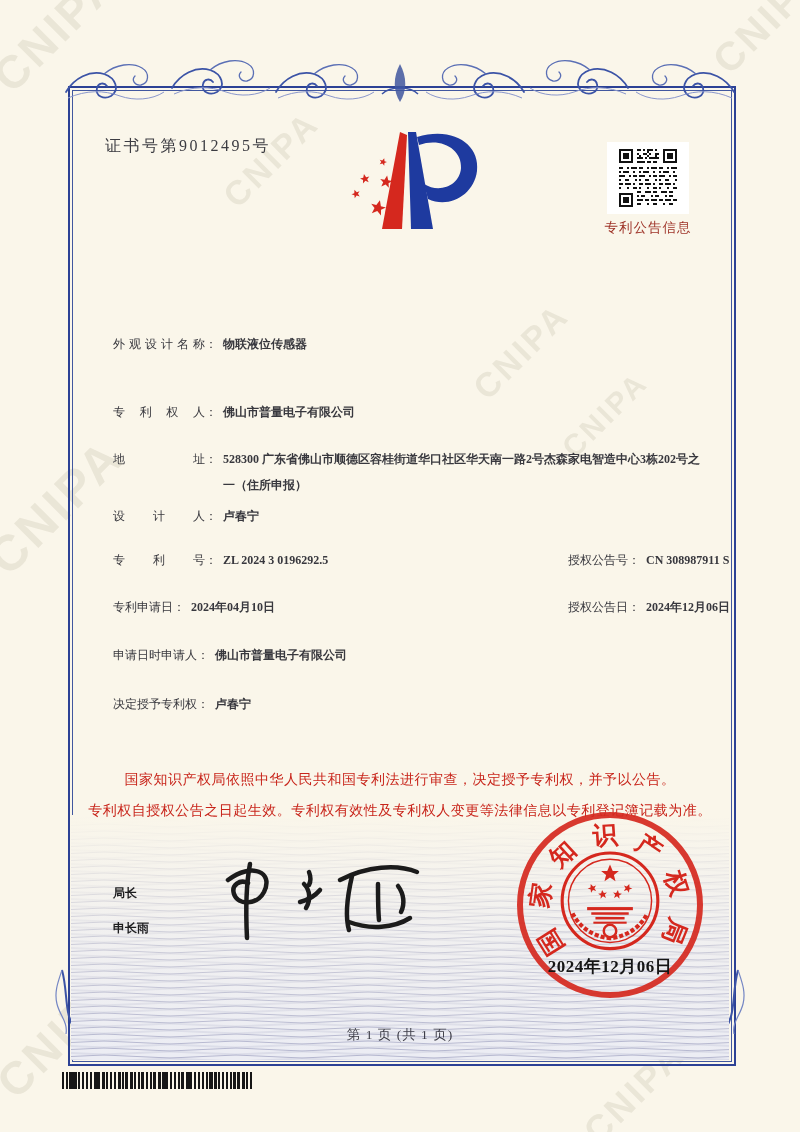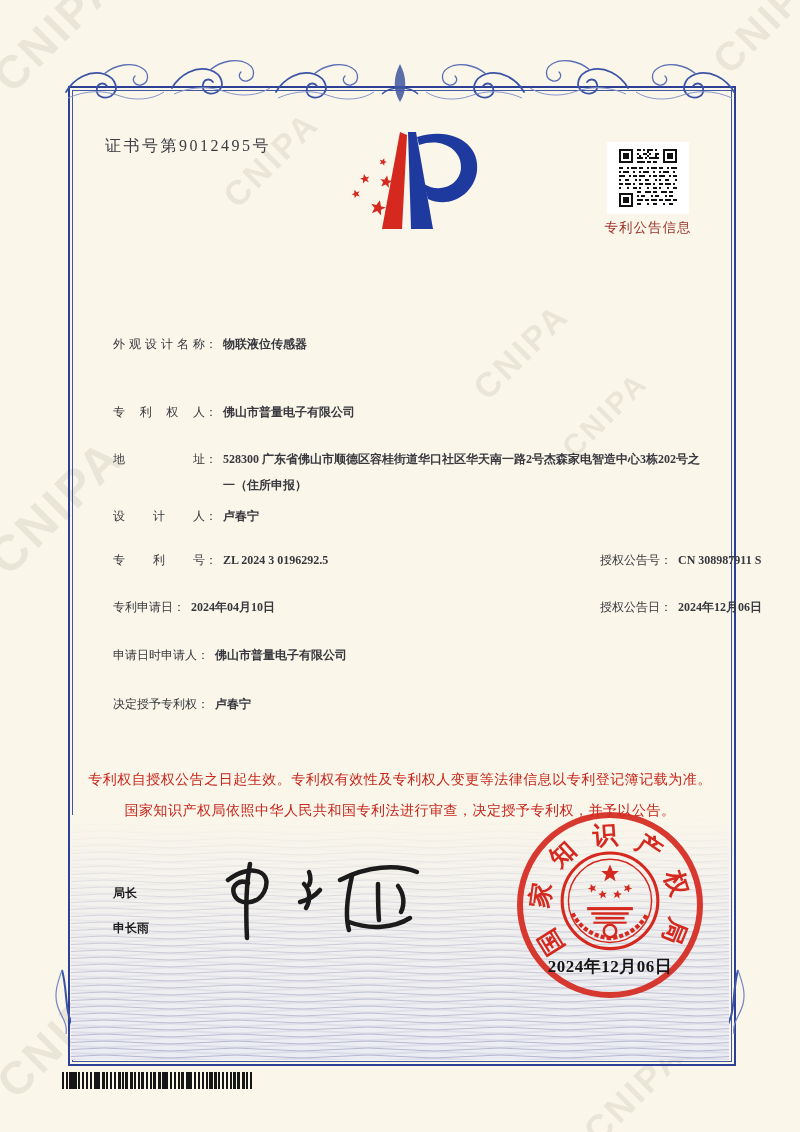--- a/index.html
+++ b/index.html
@@ -67,21 +67,21 @@
   }
 
   
   .frow{position:absolute;left:113px;z-index:3;display:flex;align-items:flex-start;
         font-size:12px;line-height:26px;color:#38383e;}
   .flabel{display:inline-block;white-space:nowrap;}
   .flabel.just{width:92px;text-align:justify;text-align-last:justify;}
   .fcolon{display:inline-block;margin-right:6px;}
   .fvalue{display:inline-block;font-weight:bold;}
   .fvalue.wrap{width:478px;}
-  .col2{position:absolute;left:455px;top:0;display:flex;white-space:nowrap;margin-left:32px;}
+  .col2{position:absolute;left:455px;top:0;display:flex;white-space:nowrap;}
 
   
   .statement{
     position:absolute;left:74px;top:764px;width:652px;z-index:3;
     color:#c8251b;font-size:14px;text-align:center;line-height:31px;
     letter-spacing:0.5px;
   }
 
   
   .waves{position:absolute;left:71px;top:815px;width:658px;height:245px;z-index:2;overflow:hidden;}
@@ -294,22 +294,22 @@
     <span class="fvalue">佛山市普量电子有限公司</span>
   </div>
 
   <div class="frow" style="top:691px">
     <span class="flabel">决定授予专利权</span>
       <span class="fcolon">：</span>
     <span class="fvalue">卢春宁</span>
   </div>
 
   <div class="statement">
+    <div>国家知识产权局依照中华人民共和国专利法进行审查，决定授予专利权，并予以公告。</div>
     <div>专利权自授权公告之日起生效。专利权有效性及专利权人变更等法律信息以专利登记簿记载为准。</div>
-    <div>国家知识产权局依照中华人民共和国专利法进行审查，决定授予专利权，并予以公告。</div>
   </div>
 
   <div class="signer">
     <div>局长</div>
     <div>申长雨</div>
   </div>
 
   <svg class="signature" width="215" height="95" viewBox="0 0 215 95">
     <g fill="none" stroke="#1b1b1b" stroke-width="4.5" stroke-linecap="round">
       <path d="M38,14 C33,40 34,68 35,88"></path>
@@ -345,15 +345,16 @@
         <rect x="28" y="56" width="44" height="3"></rect>
         <rect x="32" y="61" width="36" height="2.4"></rect>
         <rect x="36" y="65.5" width="28" height="2.4"></rect>
         <rect x="34" y="70" width="32" height="2"></rect>
         <circle cx="50" cy="79" r="6" fill="none" stroke="#d5281e" stroke-width="2.4"></circle>
       </g>
     </svg>
     <div class="seal-date">2024年12月06日</div>
   </div>
 
+  <div class="page-info">第 1 页 (共 1 页)</div>
   <div class="barcode"></div>
 
 </div>
 
 </body></html>

